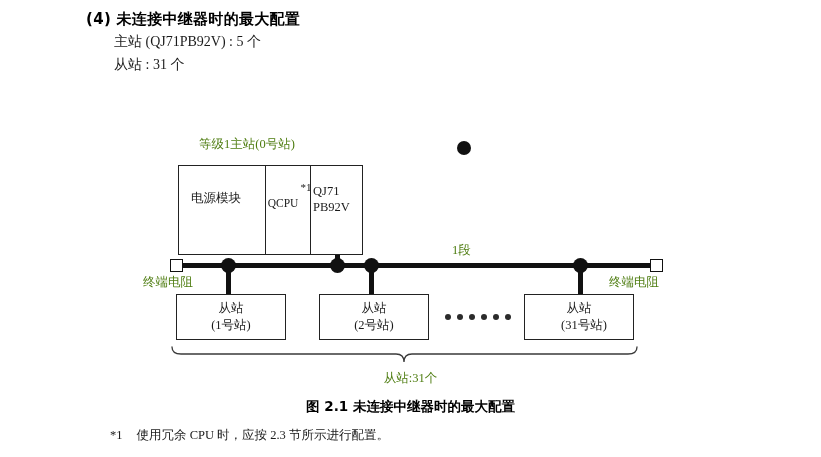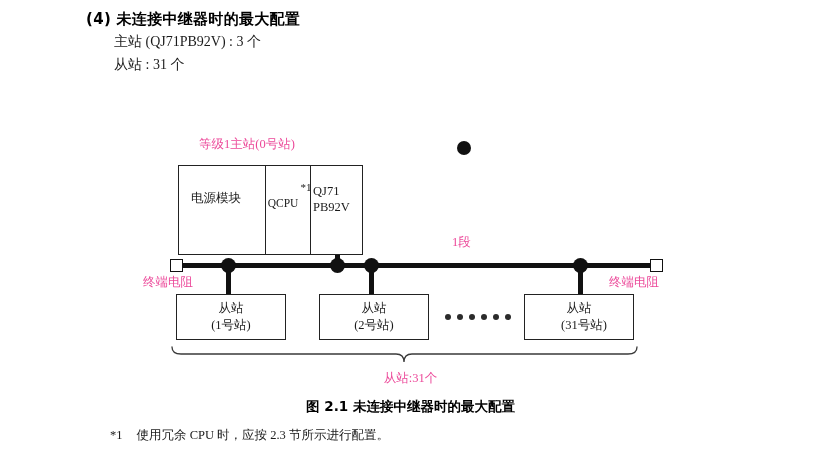--- a/index.html
+++ b/index.html
@@ -49,21 +49,21 @@
     height: 457px;
     pointer-events: none;
   }
   #diagram * { pointer-events: auto; }
 
   .dlabel {
     position: absolute;
     font-size: 12.5px;
     line-height: 15px;
     white-space: nowrap;
-    color: #ec4899;
+    color: #4d7c0f;
   }
 
   
   .box {
     position: absolute;
     border: 1.3px solid #222222;
     background: #ffffff;
     box-sizing: border-box;
   }
   .box-inner-div {
@@ -149,21 +149,21 @@
     white-space: nowrap;
     color: #1a1a1a;
   }
   #footnote .fn-mark { margin-right: 14px; }
 </style>
 </head>
 <body>
 
 <div id="heading-block">
   <div id="section-title">(4) 未连接中继器时的最大配置</div>
-  <div class="spec-line">主站 (QJ71PB92V) : 3 个</div>
+  <div class="spec-line">主站 (QJ71PB92V) : 5 个</div>
   <div class="spec-line">从站 : 31 个</div>
 </div>
 
 <div id="diagram">
 
   <div class="legend-dot" style="left:457px; top:141px;"></div>
 
   <div class="dlabel" style="left:199px; top:137px;">等级1主站(0号站)</div>
 
   <div class="box" style="left:178px; top:165px; width:185px; height:90px;">
@@ -178,21 +178,21 @@
 
   <div class="stub" style="left:335px; top:255px; height:15px;"></div>
 
   <div class="bus" style="left:178px; top:263px; width:480px; height:5px;"></div>
 
   <div class="term-res" style="left:170px; top:259px;"></div>
   <div class="dlabel" style="left:143px; top:275px;">终端电阻</div>
   <div class="term-res" style="left:650px; top:259px;"></div>
   <div class="dlabel" style="left:609px; top:275px;">终端电阻</div>
 
-  <div class="dlabel" style="left:452px; top:235px;">1段</div>
+  <div class="dlabel" style="left:452px; top:243px;">1段</div>
 
   <div class="node-dot" style="left:221px; top:258px;"></div>
   <div class="node-dot" style="left:330px; top:258px;"></div>
   <div class="node-dot" style="left:364px; top:258px;"></div>
   <div class="node-dot" style="left:573px; top:258px;"></div>
 
   <div class="stub" style="left:226px; top:265px; height:30px;"></div>
   <div class="stub" style="left:369px; top:265px; height:30px;"></div>
   <div class="stub" style="left:578px; top:265px; height:30px;"></div>
 

